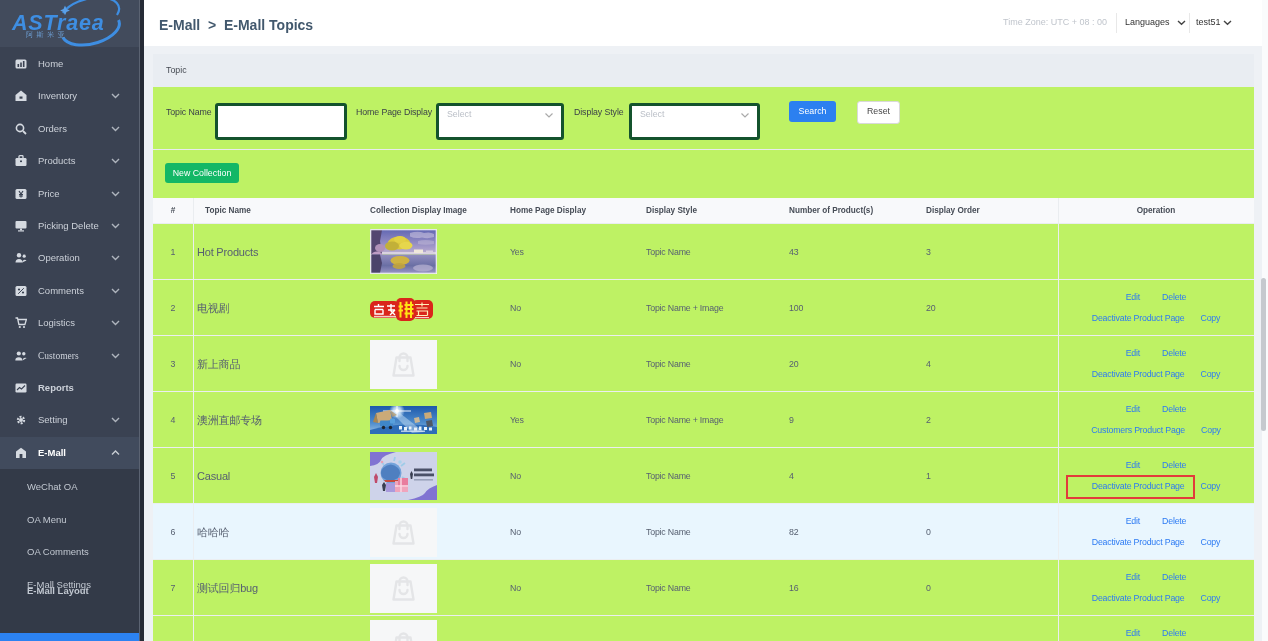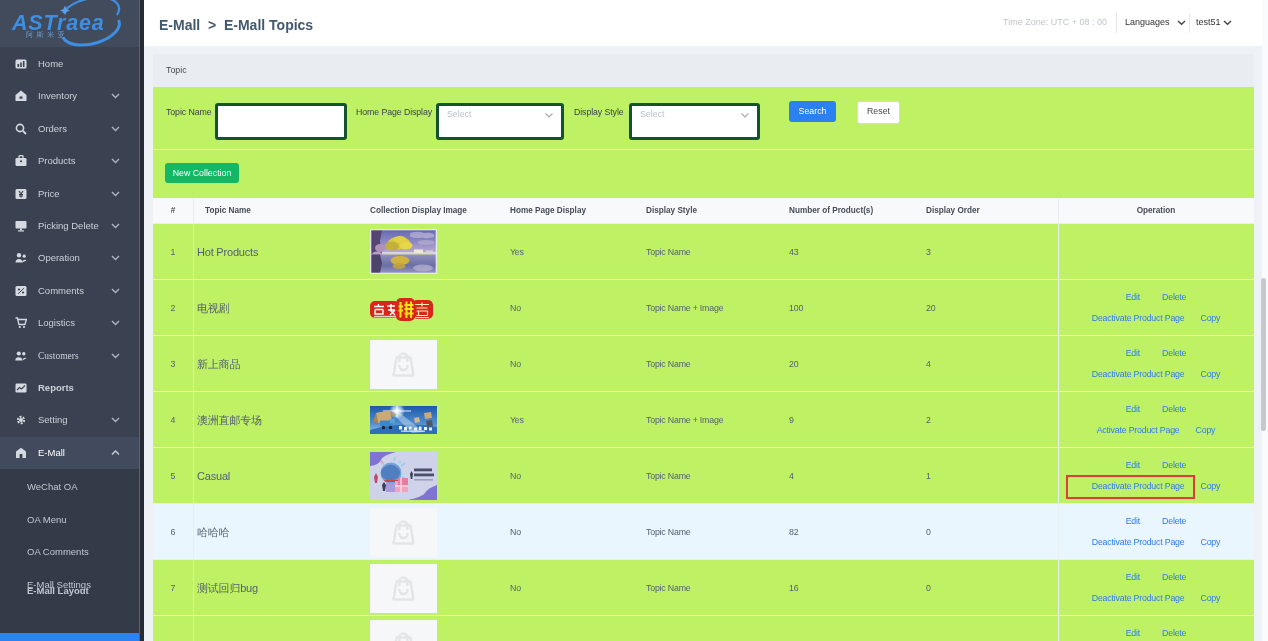--- a/index.html
+++ b/index.html
@@ -202,21 +202,21 @@
 <div class="abs mi" style="top:404px;">
     <svg class="ico" viewBox="0 0 12 12">
       <circle cx="6" cy="6" r="3.2" stroke="#d5dae1" stroke-width="2" fill="none" stroke-dasharray="2 1.3"></circle>
       <circle cx="6" cy="6" r="2" fill="#d5dae1"></circle>
     </svg>
     <span class="txt">Setting</span>
     <svg class="chev" viewBox="0 0 9 6">
       <path d="M1 1 L4.5 4.5 L8 1" stroke="#aeb4bd" stroke-width="1.4" fill="none"></path>
     </svg>
   </div>
-<div class="abs mi" style="top:437px;background:#414b5d;color:#fff;">
+<div class="abs mi" style="top:437px;background:#414b5d;color:#fff;font-weight:bold;">
     <svg class="ico" viewBox="0 0 12 12">
       <path d="M1 4.5 L6 0.8 L11 4.5 V11 H1 Z" fill="#d5dae1"></path>
       <rect x="4.6" y="7" width="2.8" height="4" fill="#3a4252"></rect>
     </svg>
     <span class="txt">E-Mall</span>
     <svg class="chev" viewBox="0 0 9 6">
       <path d="M1 4.5 L4.5 1 L8 4.5" stroke="#c8cdd4" stroke-width="1.4" fill="none"></path>
     </svg>
   </div>
 
@@ -431,21 +431,21 @@
       <polygon points="54,7 61,6 62,12 55,13" fill="#cbaa78"></polygon>
       <polygon points="56,15 62,14 63,20 57,21" fill="#4e5866"></polygon>
       <polygon points="44,12 49,11 50,16 45,17" fill="#d8bc90" opacity="0.9"></polygon>
     </svg></div>
     <div class="ctext" style="left:357px;">Yes</div>
     <div class="ctext" style="left:493px;">Topic Name + Image</div>
     <div class="ctext" style="left:636px;">9</div>
     <div class="ctext" style="left:773px;">2</div>
     <div class="op">
       <div class="opline opl1"><a>Edit</a><span class="gap"></span><a>Delete</a></div>
-      <div class="opline opl2"><a>Activate Product Page</a><span class="gap2"></span><a>Copy</a></div>
+      <div class="opline opl2"><a>Customers Product Page</a><span class="gap2"></span><a>Copy</a></div>
     </div>
   </div>
 
   <div class="abs row" style="top:394px;">
     <div class="vline1"></div>
       <div class="vline2"></div>
     <div class="cnum">5</div>
     <div class="cname">Casual</div>
     <div class="cimg" style="top:4px;"><svg width="67" height="48">
       <rect width="67" height="48" fill="#ced3ea"></rect>

